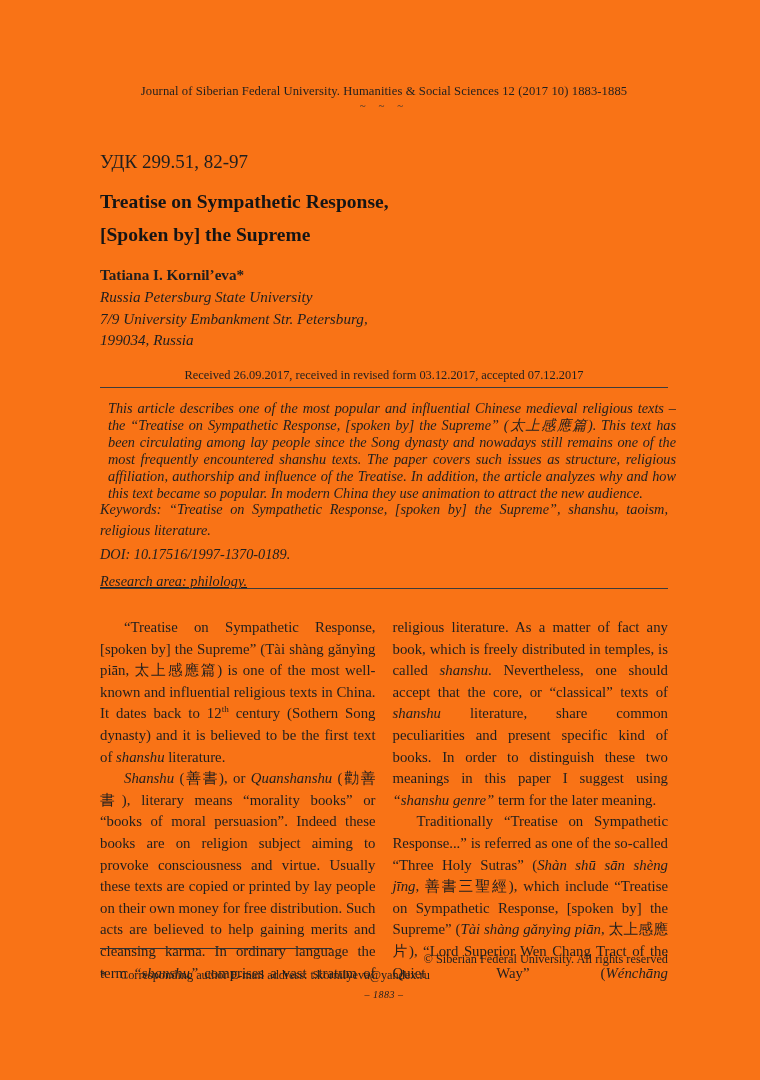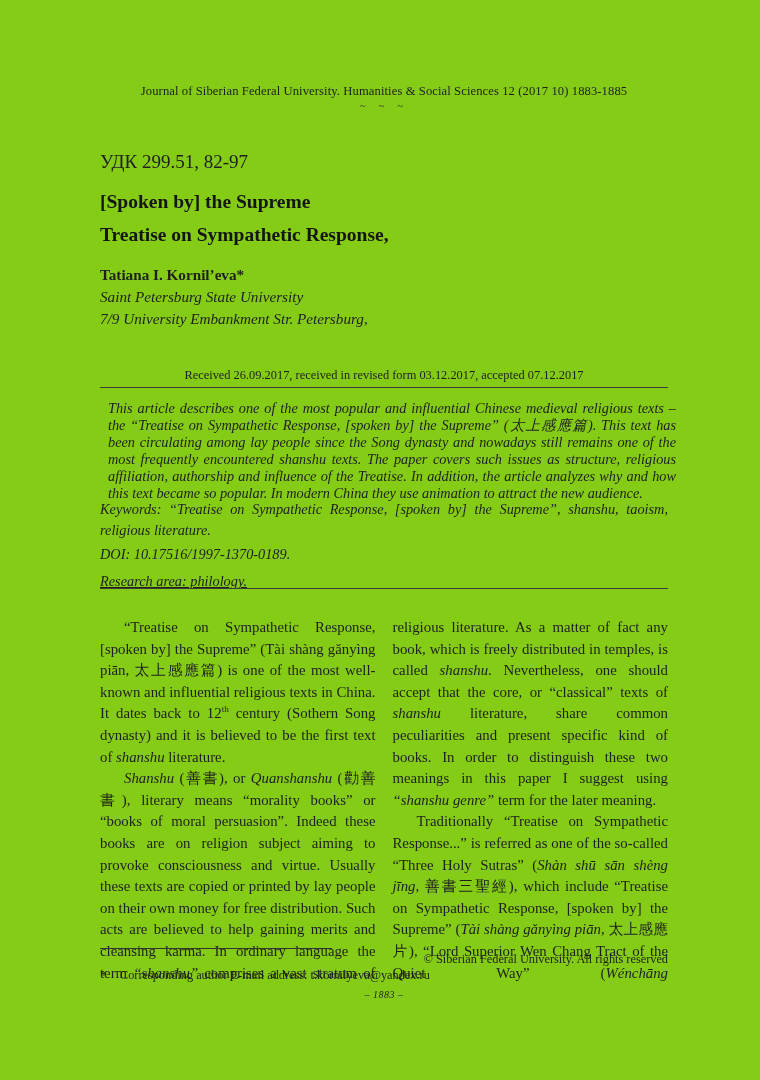--- a/index.html
+++ b/index.html
@@ -1,20 +1,20 @@
 <!DOCTYPE html>
 <html><head>
 <meta charset="utf-8">
 <style>
   html, body { margin: 0; padding: 0; background: #ffffff; }
   .page {
     position: relative;
     width: 760px;
     height: 1080px;
-    background: #84cc16;
+    background: #f97316;
     font-family: "Liberation Serif", serif;
     color: #1f1f1f;
     overflow: hidden;
   }
   .journal-header {
     position: absolute; top: 84px; left: 96px; width: 576px;
     text-align: center; font-size: 12.6px; letter-spacing: 0.1px;
   }
   .tildes {
     position: absolute; top: 99px; left: 100px; width: 568px;
@@ -82,28 +82,29 @@
 <body>
 
 <div class="page">
 
   <div class="journal-header">Journal of Siberian Federal University. Humanities &amp; Social Sciences 12 (2017 10) 1883-1885</div>
   <div class="tildes">~ ~ ~</div>
 
   <div class="udk">УДК 299.51, 82-97</div>
 
   <h1 class="title">
+    <span class="title-line">Treatise on Sympathetic Response,</span>
     <span class="title-line">[Spoken by] the Supreme</span>
-    <span class="title-line">Treatise on Sympathetic Response,</span>
   </h1>
 
   <div class="author-block">
     <div class="author-name">Tatiana I. Kornil’eva*</div>
-    <div class="author-affil">Saint Petersburg State University</div>
+    <div class="author-affil">Russia Petersburg State University</div>
     <div class="author-affil">7/9 University Embankment Str. Petersburg,</div>
+    <div class="author-affil">199034, Russia</div>
   </div>
 
   <div class="received">Received 26.09.2017, received in revised form 03.12.2017, accepted 07.12.2017</div>
 
   <div class="rule rule-top"></div>
 
   <p class="abstract">This article describes one of the most popular and influential Chinese medieval religious texts – the “Treatise on Sympathetic Response, [spoken by] the Supreme” (太上感應篇). This text has been circulating among lay people since the Song dynasty and nowadays still remains one of the most frequently encountered shanshu texts. The paper covers such issues as structure, religious affiliation, authorship and influence of the Treatise. In addition, the article analyzes why and how this text became so popular. In modern China they use animation to attract the new audience.</p>
 
   <p class="meta keywords">Keywords: “Treatise on Sympathetic Response, [spoken by] the Supreme”, shanshu, taoism, religious literature.</p>
   <p class="meta doi">DOI: 10.17516/1997-1370-0189.</p>

